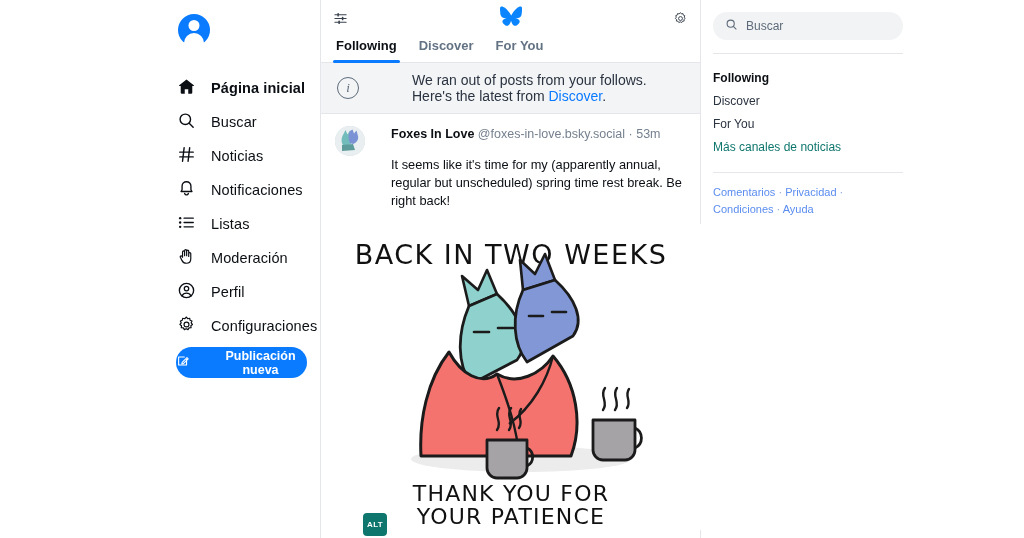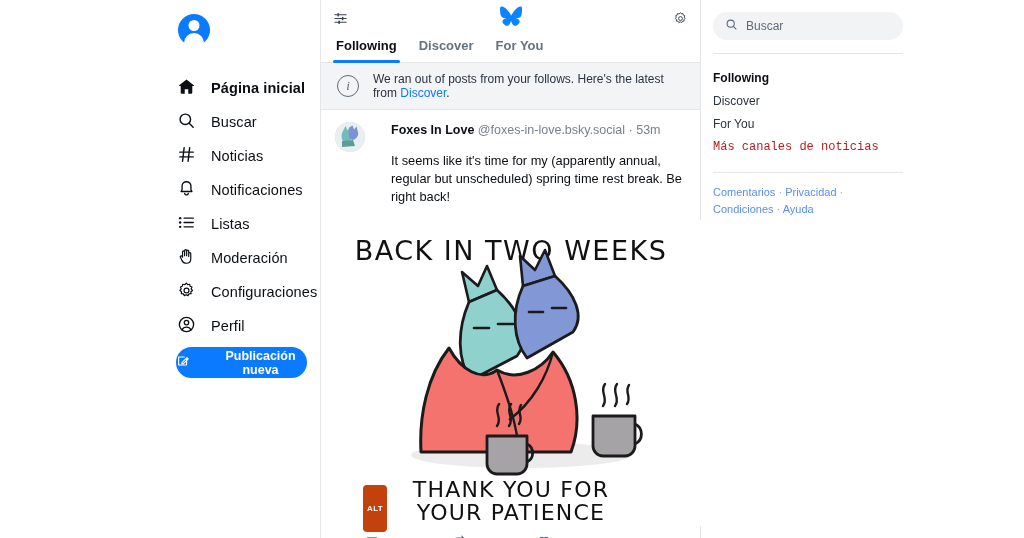--- a/index.html
+++ b/index.html
@@ -66,60 +66,60 @@
   .notice {
     background: #f3f4f6; border-bottom: 1px solid #e4e6ea;
     display: flex; align-items: center; gap: 14px; padding: 9px 14px 9px 16px;
   }
   .notice-icon {
     width: 22px; height: 22px; border-radius: 50%; border: 1.4px solid #5c6b7a;
     color: #5c6b7a; font-size: 13px; font-style: italic;
     display:flex; align-items:center; justify-content:center; flex:0 0 22px;
     font-family: "Liberation Serif", serif;
   }
-  .notice-text { font-size: 12px; color: #2a3340; }
+  .notice-text { font-size: 14px; color: #2a3340; margin-left: 39px; }
   .notice-text a { color: #0a7aff; text-decoration: none; }
 
   .post { display: flex; gap: 26px; padding: 12px 14px 6px 14px; }
   .post-avatar {
     width: 30px; height: 30px; border-radius: 50%; flex: 0 0 30px; overflow: hidden;
     background: #cfd8dd;
   }
   .post-body { flex: 1; min-width: 0; }
   .post-meta { font-size: 12.5px; line-height: 1.35; }
   .post-author { font-weight: 700; color: #0b0f14; }
   .post-handle { color: #76818f; }
   .post-text { font-size: 12.8px; line-height: 1.42; color: #0b0f14; margin-top: 13px; }
 
   .post-image-wrap { margin: 8px 0 0 0; position: relative; }
   .alt-badge {
     position: absolute; left: 0px; bottom: 6px;
-    background: #c2410c; color: #fff; font-size: 8px; font-weight: 700;
-    border-radius: 4px; padding: 19px 4px; letter-spacing: .4px;
+    background: #0f766e; color: #fff; font-size: 8px; font-weight: 700;
+    border-radius: 4px; padding: 7px 4px; letter-spacing: .4px;
   }
   .actions { display: flex; align-items: center; padding: 4px 0 10px 0; }
   .action { display: flex; align-items: center; gap: 5px; color: #647384; font-size: 11.5px; cursor: pointer; }
   .a1 { width: 88px; gap: 24px; }
   .a2 { width: 84px; }
   .a3 { width: 76px; }
   .dots { color: #647384; font-size: 15px; letter-spacing: 1px; cursor: pointer; line-height: 0.6; }
 
   
   .right-rail { flex: 1; padding: 12px 0 0 12px; background: #fff; }
   .right-inner { width: 190px; }
   .search-box {
     height: 28px; border-radius: 14px; background: #f1f3f5;
     display: flex; align-items: center; gap: 8px; padding: 0 12px;
     cursor: text;
   }
   .search-ph { font-size: 12px; color: #5f6b7a; }
   .rr-sep { height: 1px; background: #e4e6ea; margin: 13px 0 12px 0; }
   .rr-item { font-size: 12px; color: #2a3340; padding: 4.5px 0; cursor: pointer; }
   .rr-item.bold { font-weight: 700; color: #0b0f14; }
-  .rr-item.link { color: #b91c1c; font-family: Liberation Mono, monospace; }
+  .rr-item.link { color: #0f766e; }
   .rr-sep2 { height: 1px; background: #e4e6ea; margin: 14px 0 11px 0; }
   .rr-footer { font-size: 11px; color: #5b8def; line-height: 1.55; }
   .rr-footer span { cursor: pointer; margin-top: 8px; }
   .rr-sepdot { color: #8aa6e0; }
 </style>
 </head>
 <body>
 
 <div class="app">
 
@@ -193,36 +193,36 @@
           <svg width="19" height="19" viewBox="0 0 24 24">
               <path d="M7 13V6.2a1.3 1.3 0 0 1 2.6 0V11V4.6a1.3 1.3 0 0 1 2.6 0V11V5.3a1.3 1.3 0 0 1 2.6 0V12V8.3a1.3 1.3 0 0 1 2.6 0v6.4c0 3.3-2.3 5.8-5.6 5.8-3.2 0-4.6-1.6-5.6-3.6l-2-3.9a1.25 1.25 0 0 1 2-1.4L7 13z" fill="none" stroke="#0b0f14" stroke-width="1.5" stroke-linejoin="round"></path>
             </svg>
         </span>
         <span class="nav-label">Moderación</span>
       </div>
 
       <div class="nav-item">
         <span class="nav-icon">
           <svg width="19" height="19" viewBox="0 0 24 24">
-              <path d="M12 2.6l1.5 2.1 2.5-.6.5 2.5 2.4.9-1 2.4 1.6 2-2 1.6.3 2.6-2.6.2-1.3 2.2-2.3-1.2-2.3 1.2-1.3-2.2-2.6-.2.3-2.6-2-1.6 1.6-2-1-2.4 2.4-.9.5-2.5 2.5.6L12 2.6z" fill="none" stroke="#0b0f14" stroke-width="1.5" stroke-linejoin="round"></path>
-              <circle cx="12" cy="12" r="3.1" fill="none" stroke="#0b0f14" stroke-width="1.5"></circle>
-            </svg>
-        </span>
-        <span class="nav-label">Configuraciones</span>
-      </div>
-
-      <div class="nav-item">
-        <span class="nav-icon">
-          <svg width="19" height="19" viewBox="0 0 24 24">
               <circle cx="12" cy="12" r="9" fill="none" stroke="#0b0f14" stroke-width="1.7"></circle>
               <circle cx="12" cy="9.6" r="2.8" fill="none" stroke="#0b0f14" stroke-width="1.6"></circle>
               <path d="M6.4 19c1-2.4 3-3.6 5.6-3.6s4.6 1.2 5.6 3.6" fill="none" stroke="#0b0f14" stroke-width="1.6" stroke-linecap="round"></path>
             </svg>
         </span>
         <span class="nav-label">Perfil</span>
+      </div>
+
+      <div class="nav-item">
+        <span class="nav-icon">
+          <svg width="19" height="19" viewBox="0 0 24 24">
+              <path d="M12 2.6l1.5 2.1 2.5-.6.5 2.5 2.4.9-1 2.4 1.6 2-2 1.6.3 2.6-2.6.2-1.3 2.2-2.3-1.2-2.3 1.2-1.3-2.2-2.6-.2.3-2.6-2-1.6 1.6-2-1-2.4 2.4-.9.5-2.5 2.5.6L12 2.6z" fill="none" stroke="#0b0f14" stroke-width="1.5" stroke-linejoin="round"></path>
+              <circle cx="12" cy="12" r="3.1" fill="none" stroke="#0b0f14" stroke-width="1.5"></circle>
+            </svg>
+        </span>
+        <span class="nav-label">Configuraciones</span>
       </div>
 
       <button class="compose-btn">
         <span>
           <svg width="14" height="14" viewBox="0 0 24 24">
               <path d="M4.5 5.2h9.8M4.5 5.2v13.6h13.6V9" fill="none" stroke="#fff" stroke-width="1.9" stroke-linecap="round" stroke-linejoin="round"></path>
               <path d="M10.6 14.4l8.2-8.2 2.1 2.1-8.2 8.2-2.8.7.7-2.8z" fill="none" stroke="#fff" stroke-width="1.9" stroke-linejoin="round"></path>
             </svg>
         </span>
         <span>Publicación nueva</span>

